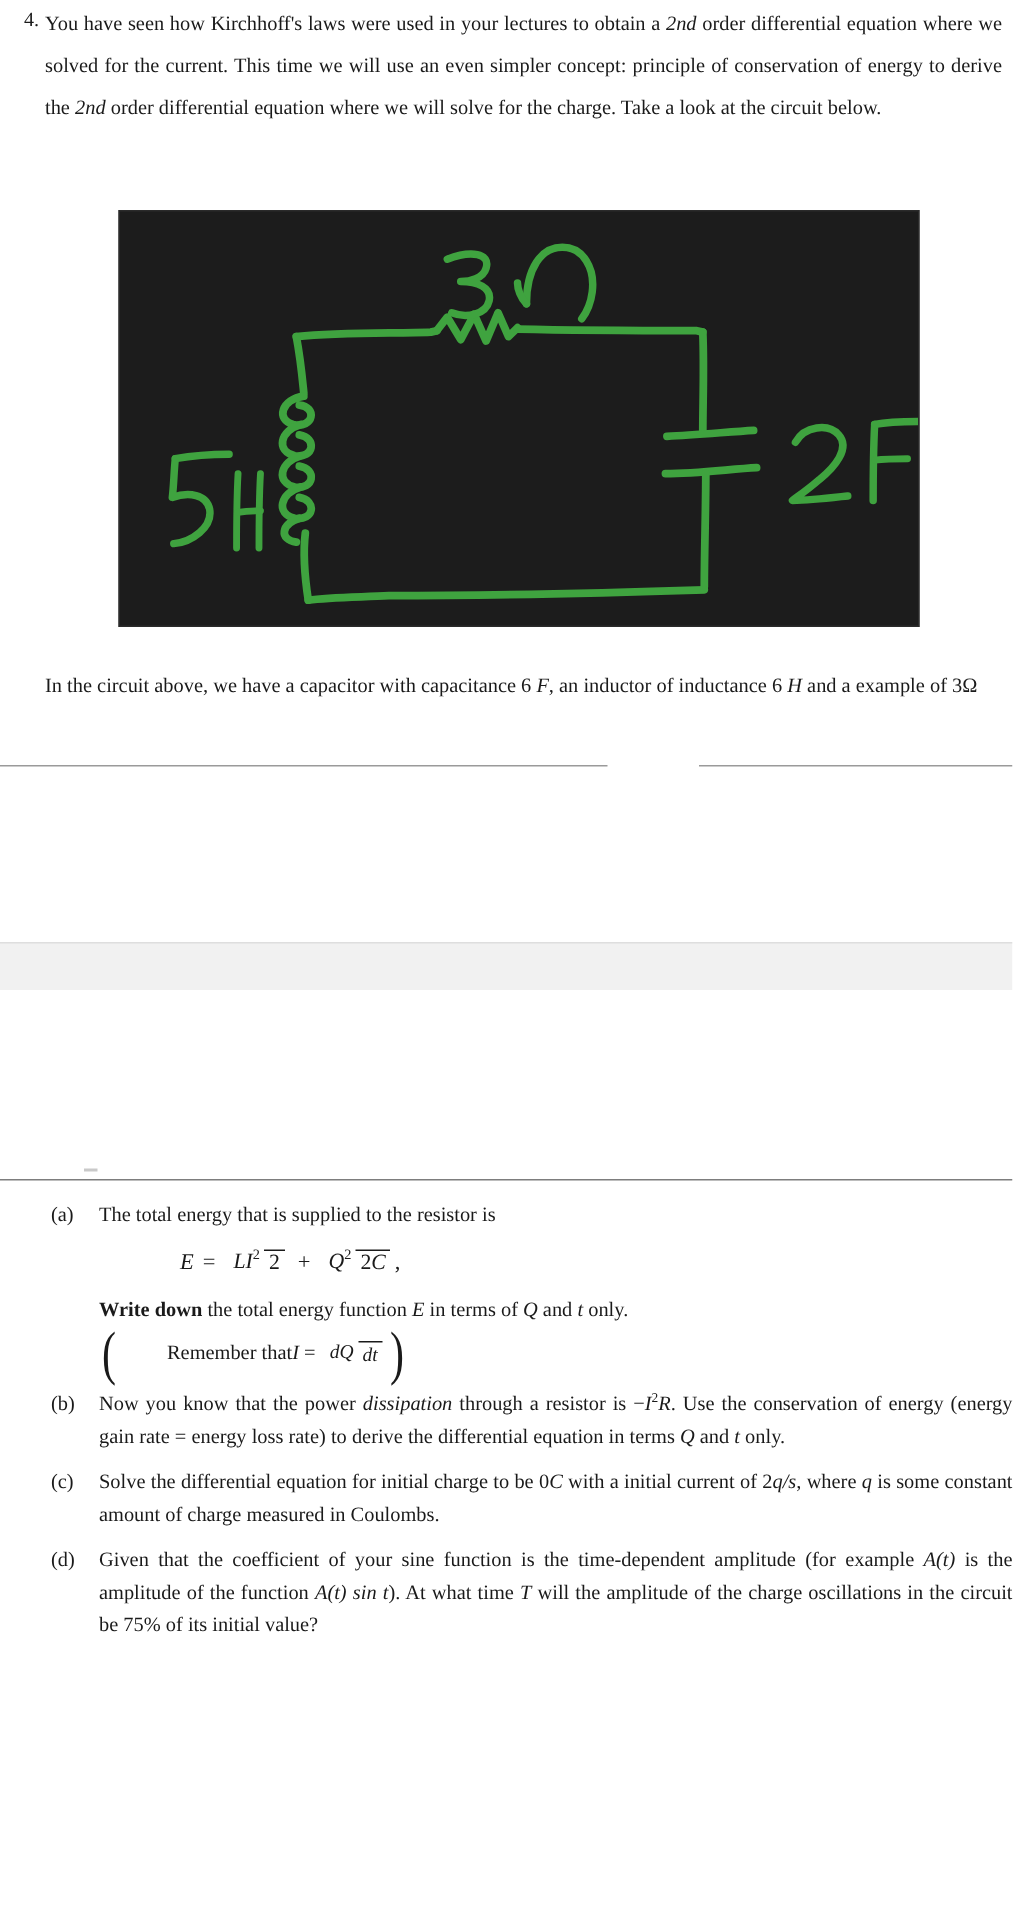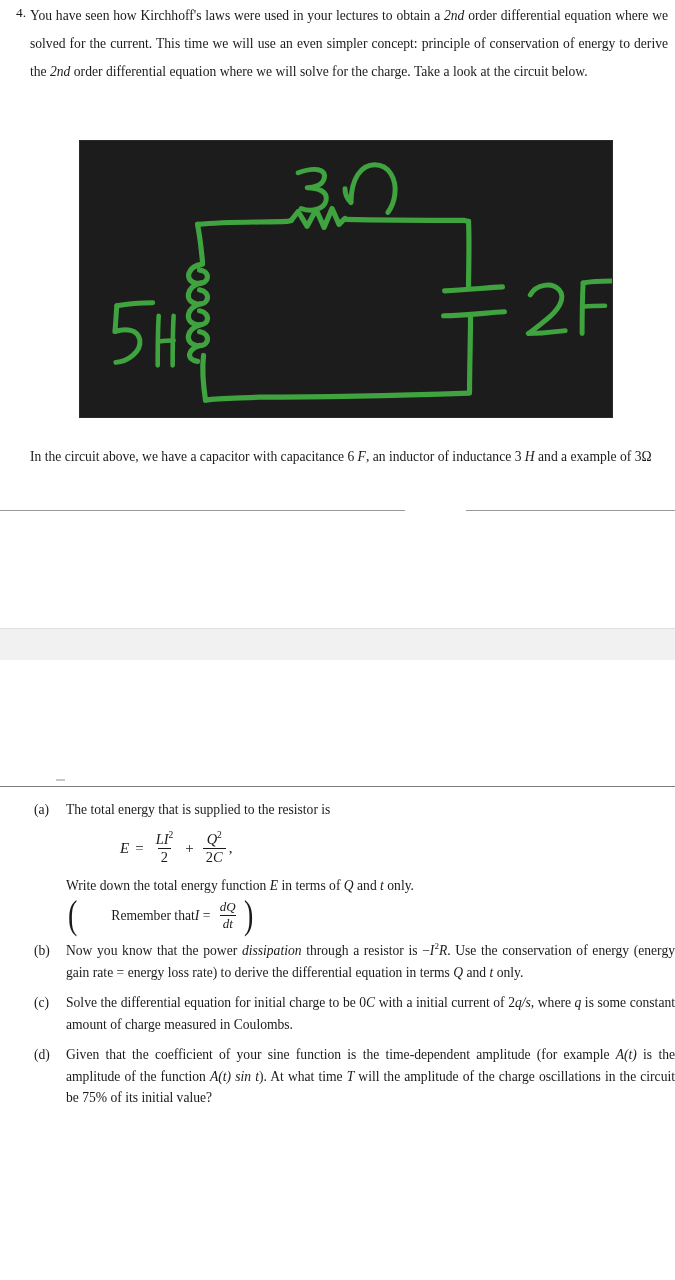--- a/index.html
+++ b/index.html
@@ -130,37 +130,36 @@
   }
   .part-body {
     flex: 1;
     font-size: 13.6px;
     line-height: 21.5px;
     text-align: justify;
     text-justify: inter-word;
   }
   .part-body.ragged { text-align: left; }
 
-  .bold { font-weight: normal; }
+  .bold { font-weight: bold; }
 
   
   .math { font-style: italic; font-family: "Liberation Serif", "DejaVu Serif", serif; }
   .upr { font-style: normal; }
 
   .display-eq {
     margin: 11px 0 9px 54px;
     display: flex;
     align-items: center;
     font-size: 15px;
   }
   .display-eq .eq-sym { margin: 0 6px; font-style: normal; }
 
   .frac {
     display: inline-flex;
-    flex-direction: column;
     align-items: center;
     vertical-align: middle;
     margin: 0 3px;
     font-size: 14.5px;
     line-height: 1.08;
   }
   .frac .num { padding: 0 3px 1px 3px; }
   .frac .den { padding: 1px 3px 0 3px; border-top: 1px solid #1a1a1a; }
 
   .frac.small { font-size: 13px; }
@@ -245,21 +244,21 @@
           <path d="M452 155 C 458 144, 474 142, 481 150 C 489 159, 478 172, 468 180 C 460 187, 454 191, 450 194 C 463 194, 478 192, 487 191" stroke-width="5"></path>
           <path d="M505 143 C 504 162, 504 180, 504 194" stroke-width="5"></path>
           <path d="M505 143 C 515 141, 527 141, 535 141" stroke-width="5"></path>
           <path d="M505 167 C 513 166, 521 166, 527 166" stroke-width="4.6"></path>
         </g>
       </svg>
     </div>
   </div>
 
   <div class="caption">
-    <span>In the circuit above, we have a capacitor with capacitance 6 </span><span class="math">F</span><span>, an inductor of inductance 3 </span><span class="math">H</span><span> and a example of 3Ω</span>
+    <span>In the circuit above, we have a capacitor with capacitance 6 </span><span class="math">F</span><span>, an inductor of inductance 6 </span><span class="math">H</span><span> and a example of 3Ω</span>
   </div>
 
   <div class="rule thin rule-a"></div>
   <div class="rule thin rule-b"></div>
   <div class="grey-band"></div>
   <div class="tick-mark"></div>
   <div class="rule rule-c"></div>
 
   <div class="parts">
 

